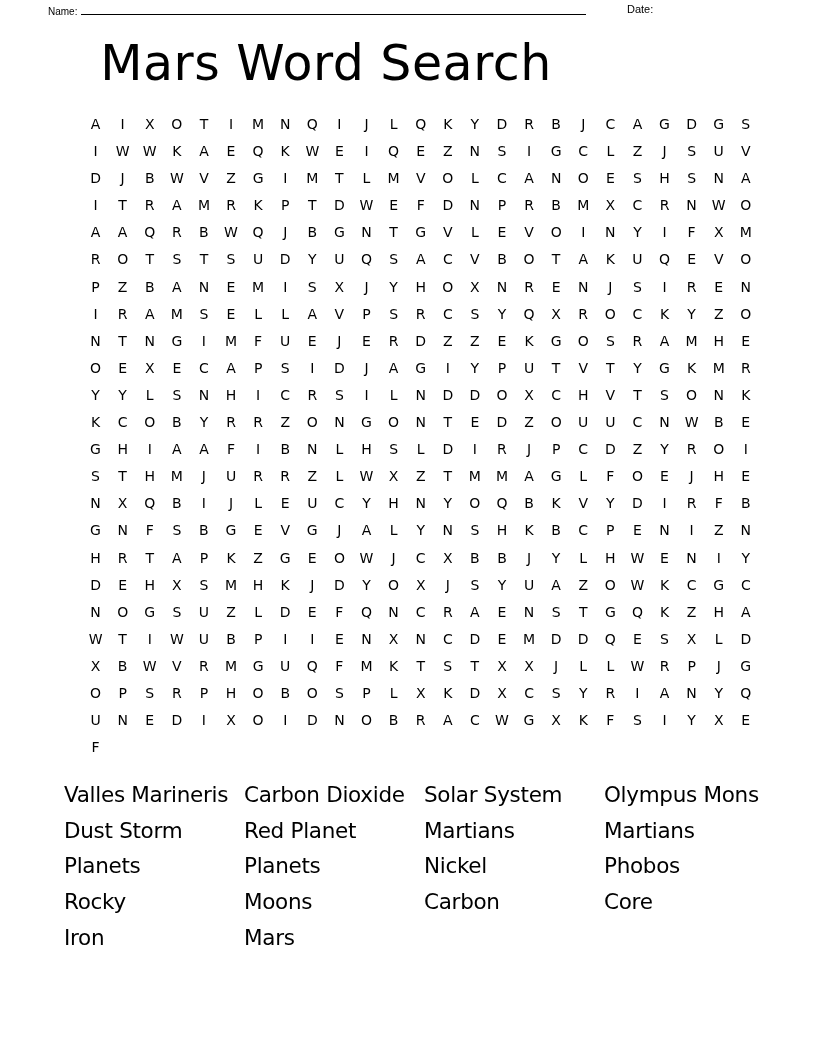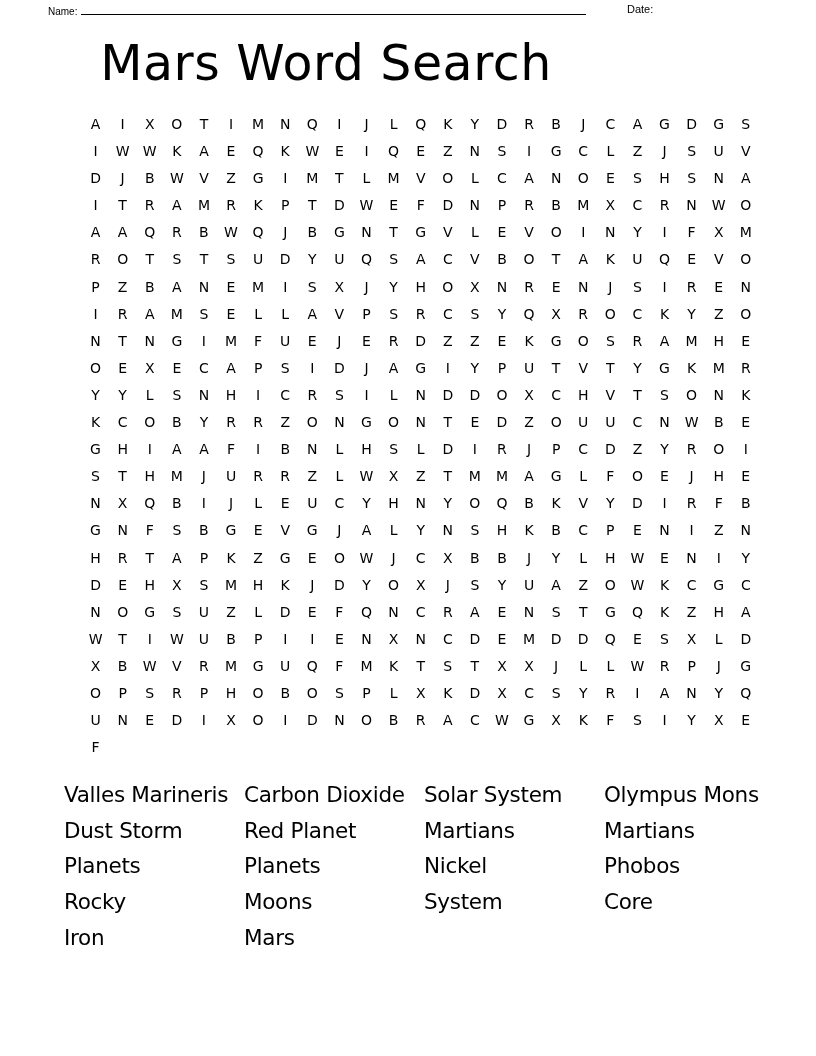--- a/index.html
+++ b/index.html
@@ -615,17 +615,17 @@
     <div class="word">Dust Storm</div>
     <div class="word">Red Planet</div>
     <div class="word">Martians</div>
     <div class="word">Martians</div>
     <div class="word">Planets</div>
     <div class="word">Planets</div>
     <div class="word">Nickel</div>
     <div class="word">Phobos</div>
     <div class="word">Rocky</div>
     <div class="word">Moons</div>
-    <div class="word">System</div>
+    <div class="word">Carbon</div>
     <div class="word">Core</div>
     <div class="word">Iron</div>
     <div class="word">Mars</div>
   </div>
 
 </body></html>

